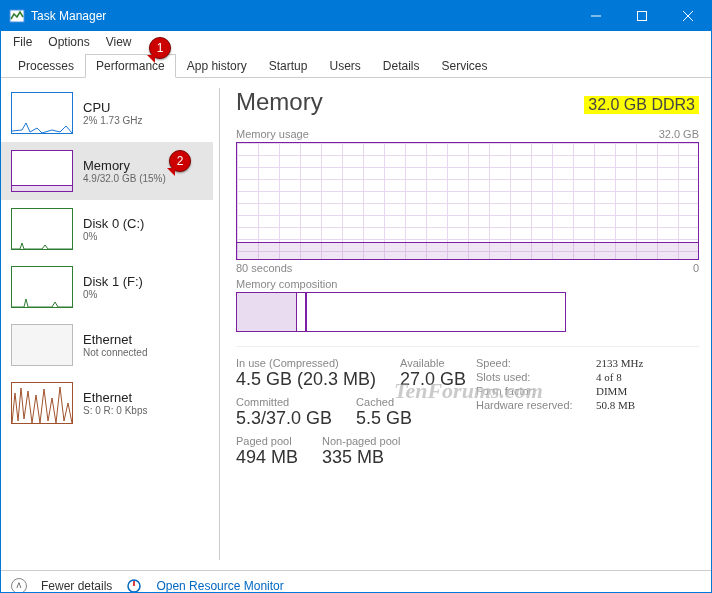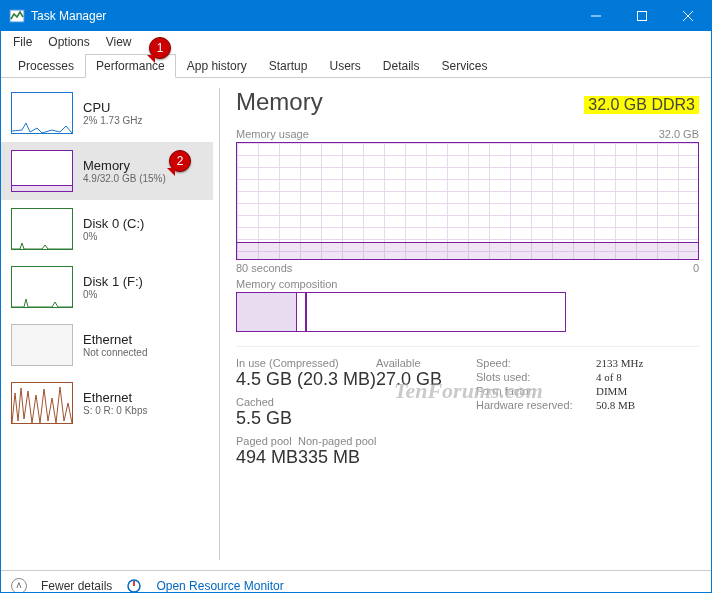--- a/index.html
+++ b/index.html
@@ -35,21 +35,21 @@
 .chart { border: 1px solid #7b1fa2; height: 118px; width: 100%; position: relative; background: #fff; margin-top: 2px; }
 .chart .grid { position: absolute; inset: 0; background-image: linear-gradient(to right, #e9d7ef 1px, transparent 1px), linear-gradient(to bottom, #e9d7ef 1px, transparent 1px); background-size: 21px 12px; }
 .chart .fill { position: absolute; left: 0; right: 0; bottom: 0; height: 15%; background: rgba(150,80,180,0.15); border-top: 1px solid #7b1fa2; }
 .axis { display: flex; justify-content: space-between; font-size: 11px; color: #888; margin-top: 2px; }
 .comp-chart { border: 1px solid #7b1fa2; height: 40px; width: 330px; position: relative; margin-top: 2px; }
 .comp-chart .used { position: absolute; left: 0; top: 0; bottom: 0; width: 60px; background: rgba(150,80,180,0.2); border-right: 1px solid #7b1fa2; }
 .comp-chart .mod { position: absolute; left: 68px; top: 0; bottom: 0; width: 2px; border-left: 1px solid #7b1fa2; border-right: 1px solid #7b1fa2; }
 .stats { display: flex; margin-top: 14px; border-top: 1px solid #eee; padding-top: 10px; }
 .stats-left { width: 240px; }
 .stats-right { flex: 1; font-size: 11px; color: #666; }
-.stat-row { display: flex; margin-bottom: 6px; }
+.stat-row { display: flex; gap: 24px; margin-bottom: 6px; }
 .stat { }
 .stat .label { font-size: 11px; color: #888; }
 .stat .val { font-size: 18px; color: #333; }
 .info-row { display: flex; margin-bottom: 2px; }
 .info-row .k { width: 120px; color: #888; }
 .info-row .v { color: #333; font-family: Liberation Serif, serif; }
 .bottombar { height: 30px; border-top: 1px solid #ccc; display: flex; align-items: center; padding: 0 10px; gap: 14px; font-size: 12px; }
 .bottombar .link { color: #0067c0; }
 .circle-arrow { width: 16px; height: 16px; border: 1px solid #888; border-radius: 50%; display: inline-flex; align-items: center; justify-content: center; font-size: 10px; color: #555; }
 .callout { position: absolute; width: 22px; height: 22px; background: #c00; border: 1px solid #800; border-radius: 50%; color: #fff; font-size: 12px; display: flex; align-items: center; justify-content: center; z-index: 100; box-shadow: 0 1px 2px rgba(0,0,0,0.4); }
@@ -200,20 +200,24 @@
               <div class="label">In use (Compressed)</div>
               <div class="val">4.5 GB (20.3 MB)</div>
             </div>
           <div class="stat">
               <div class="label">Available</div>
               <div class="val">27.0 GB</div>
             </div>
         </div>
         <div class="stat-row">
           <div class="stat">
+              <div class="label">Committed</div>
+              <div class="val">5.3/37.0 GB</div>
+            </div>
+          <div class="stat">
               <div class="label">Cached</div>
               <div class="val">5.5 GB</div>
             </div>
         </div>
         <div class="stat-row">
           <div class="stat">
               <div class="label">Paged pool</div>
               <div class="val">494 MB</div>
             </div>
           <div class="stat">

